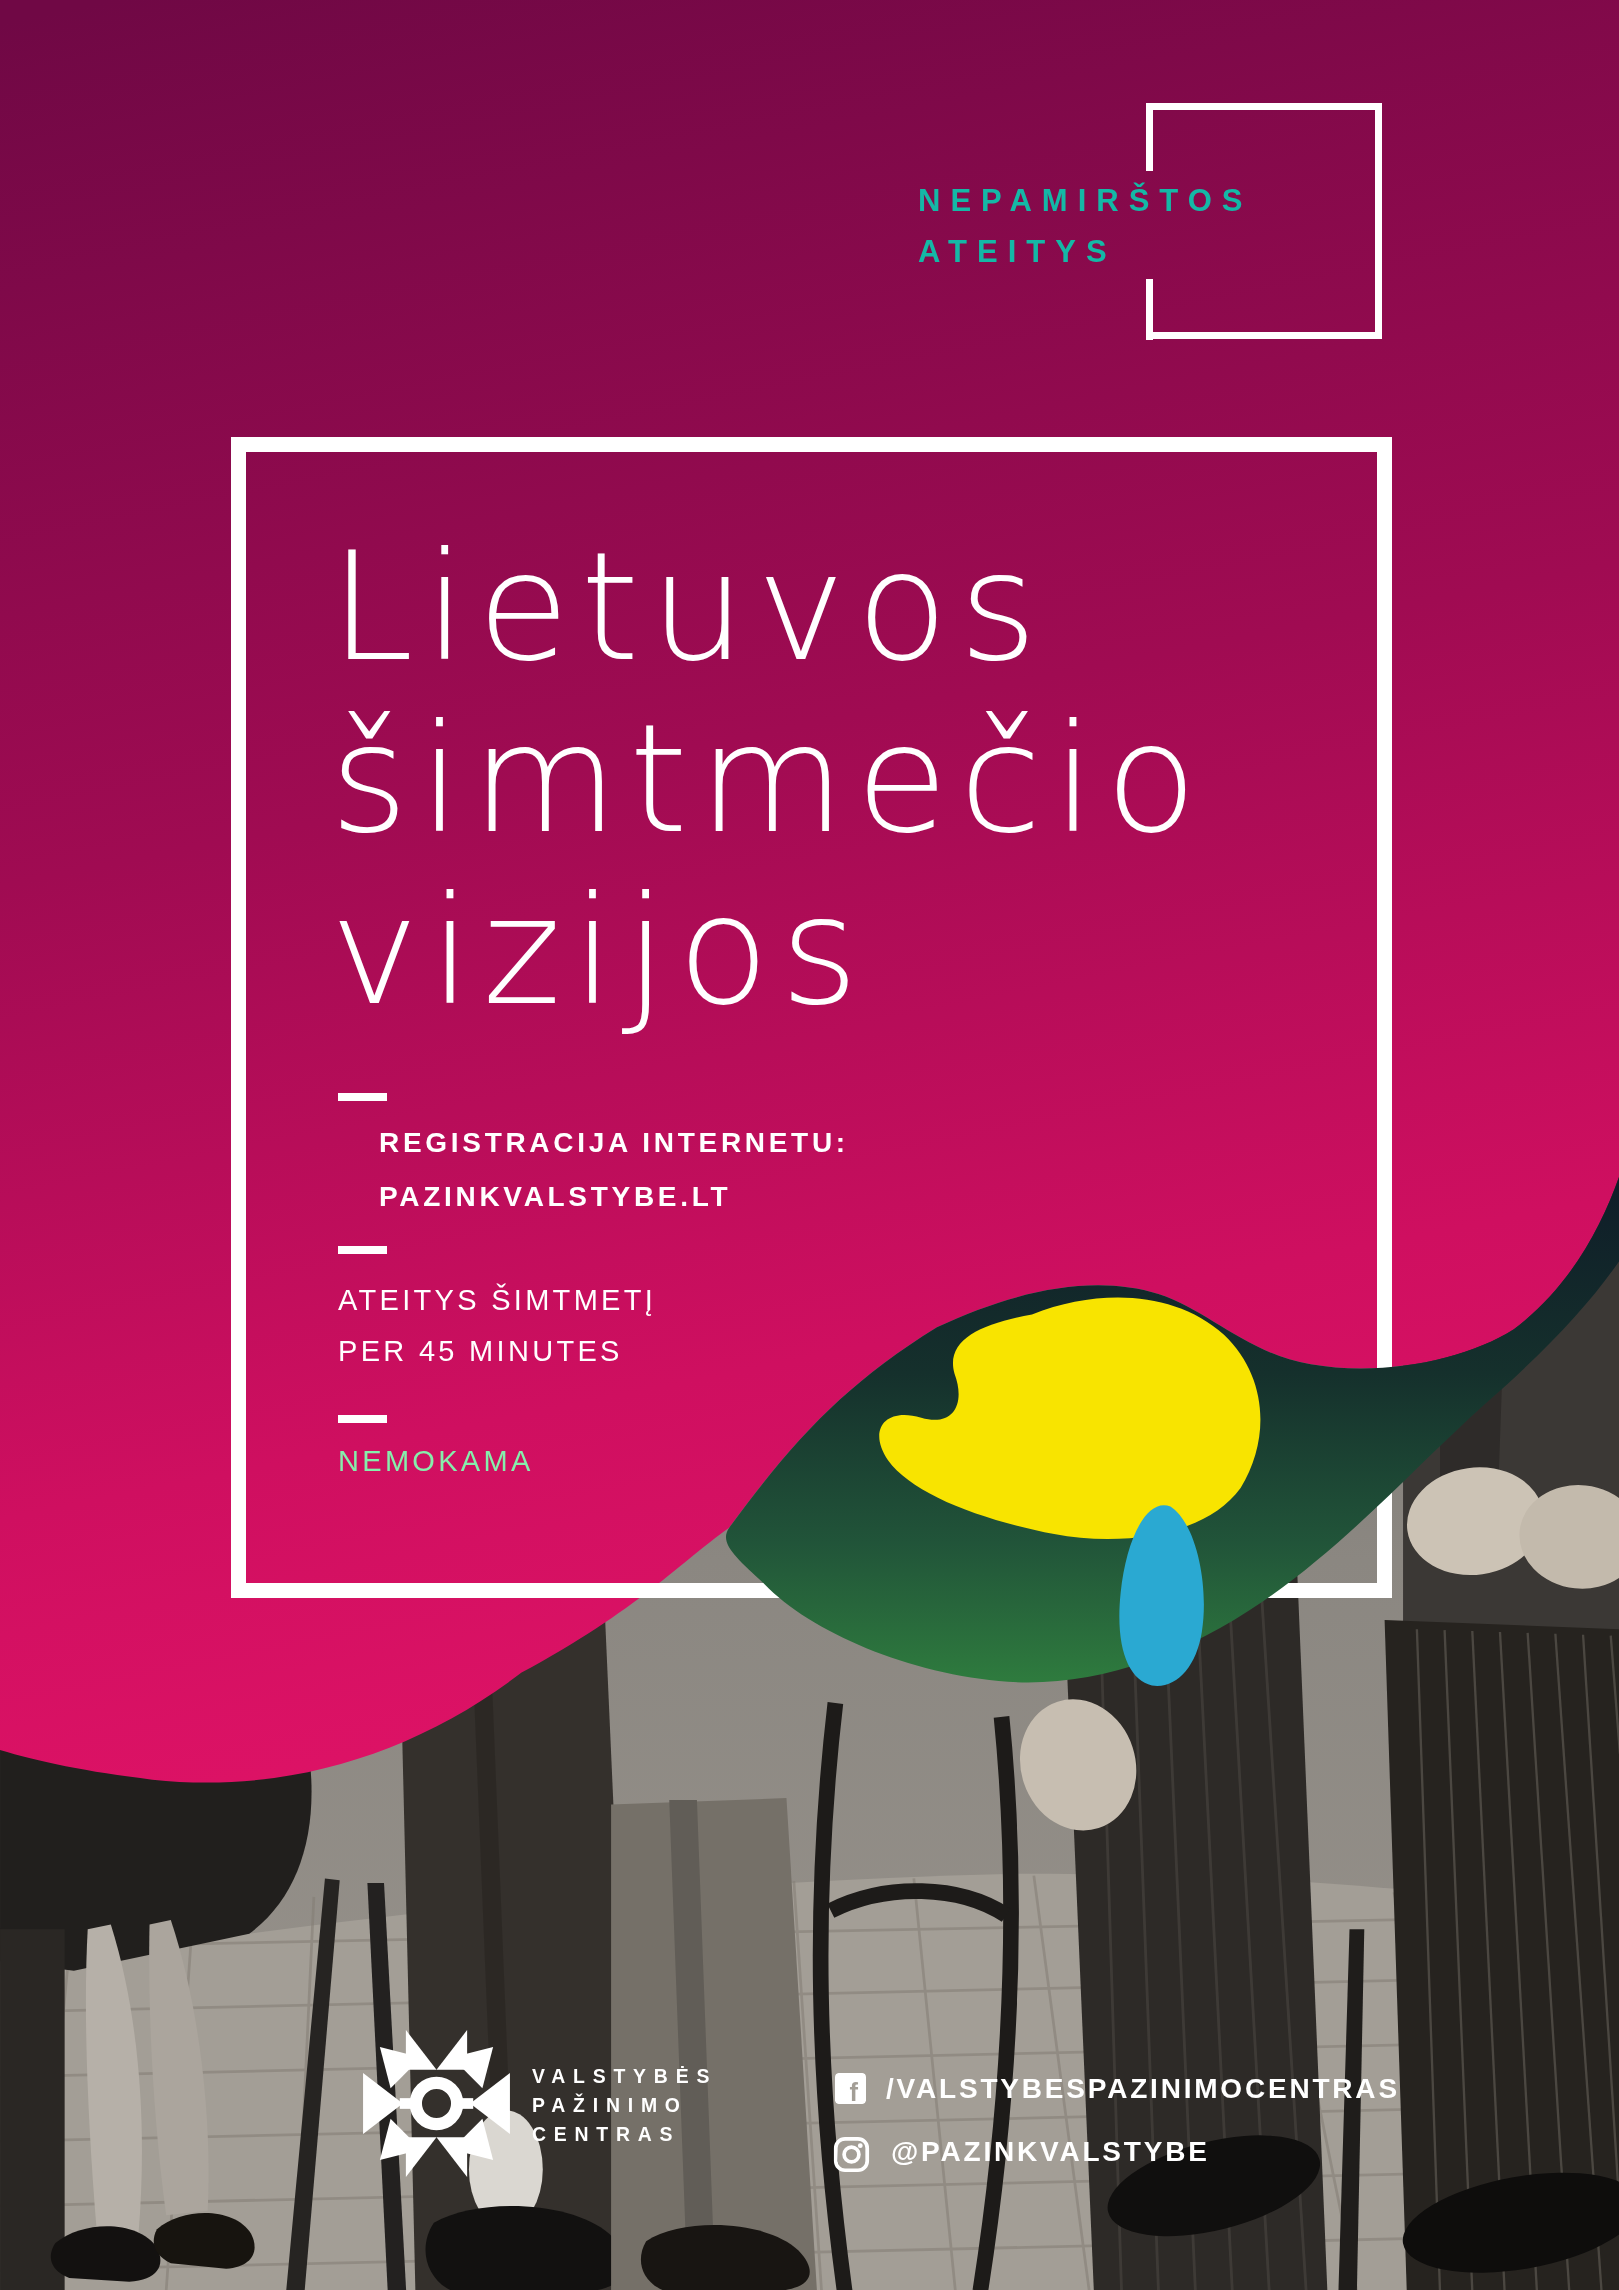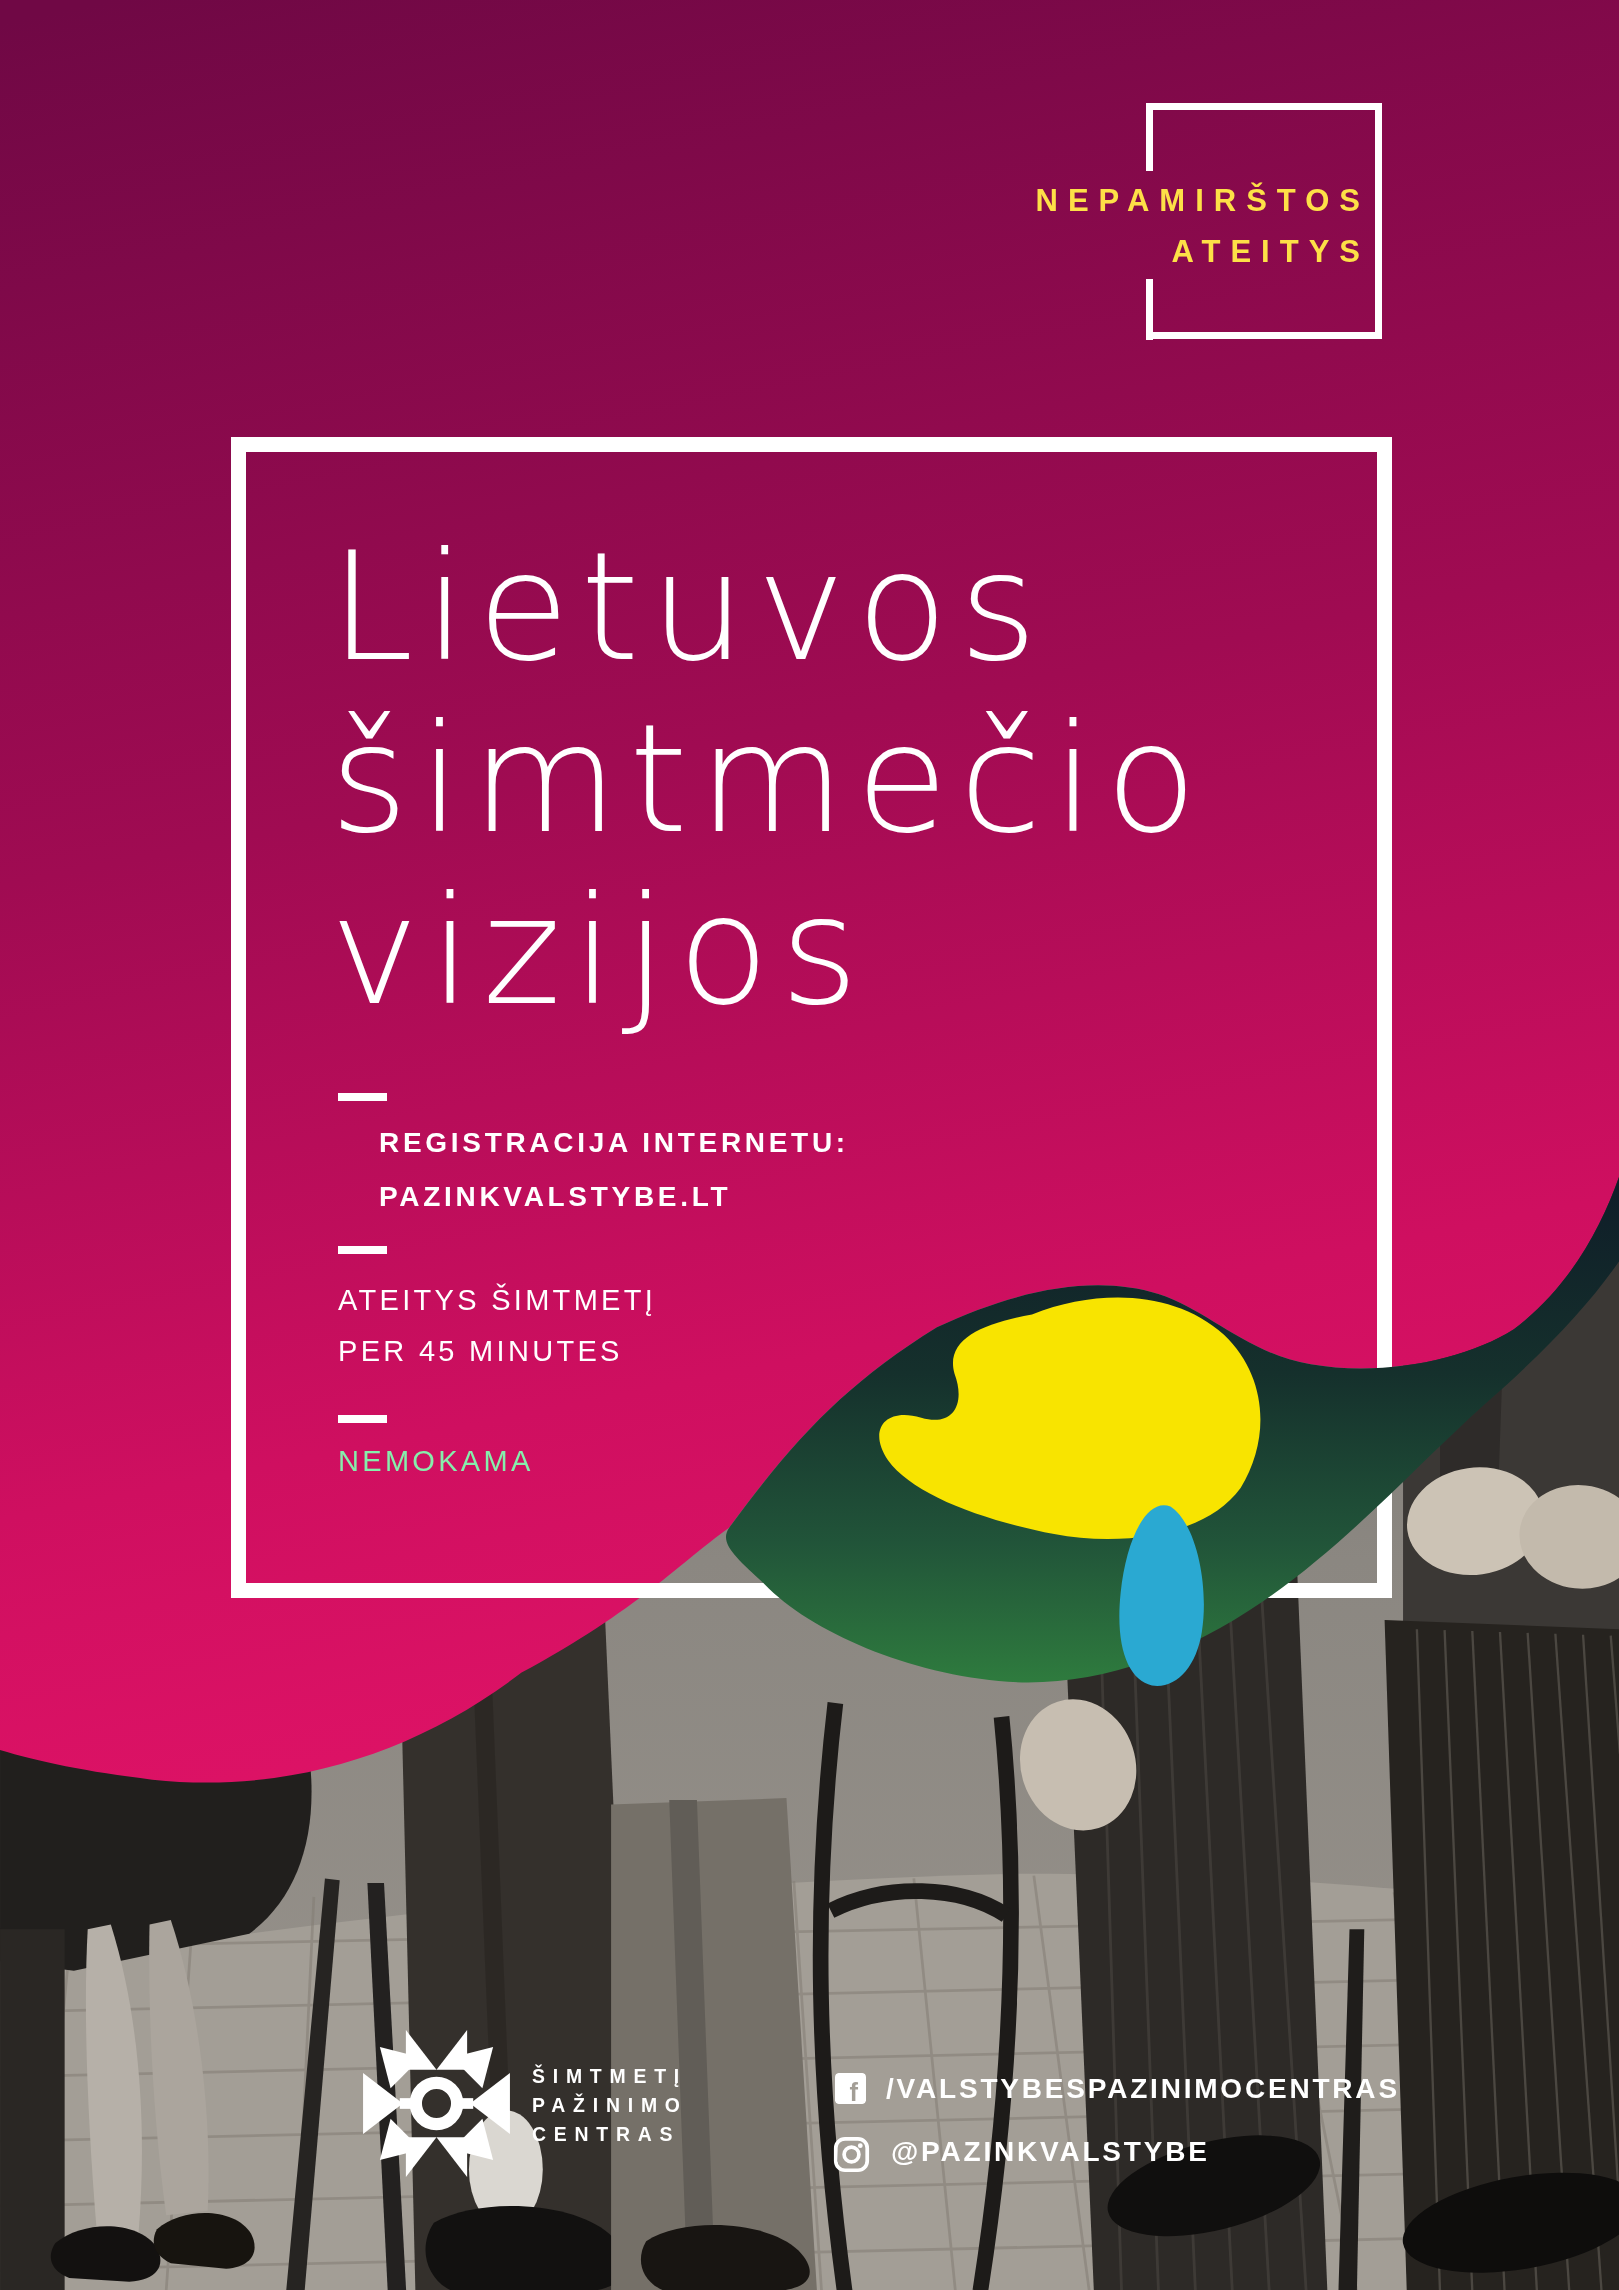--- a/index.html
+++ b/index.html
@@ -21,22 +21,22 @@
 
   
   .badge-bar{position:absolute;background:#ffffff;z-index:2;}
   .badge-top{left:1146px;top:103px;width:236px;height:7.4px;}
   .badge-right{left:1375px;top:103px;width:7.4px;height:236px;}
   .badge-bottom{left:1146px;top:332px;width:236px;height:7.4px;}
   .badge-left-a{left:1146px;top:103px;width:7.4px;height:68px;}
   .badge-left-b{left:1146px;top:279px;width:7.4px;height:61px;}
   .badge-text{
     position:absolute;left:918px;top:175px;width:452px;z-index:6;
-    color:#fde047;font-size:31px;font-weight:bold;line-height:51px;
-    letter-spacing:10px;text-align:right;white-space:nowrap;
+    color:#14b8a6;font-size:31px;font-weight:bold;line-height:51px;
+    letter-spacing:10px;text-align:left;white-space:nowrap;
   }
 
   .title{
     position:absolute;left:330px;top:521px;z-index:6;color:#ffffff;
     font-family:"DejaVu Sans","Liberation Sans",sans-serif;
     font-weight:200;font-size:150px;line-height:172px;letter-spacing:11px;
     white-space:nowrap;
   }
 
   .dash{position:absolute;left:338px;width:49px;height:8.3px;background:#ffffff;z-index:6;}
@@ -263,21 +263,21 @@
         <polygon points="87,13 80,40 60,20"></polygon>
       <polygon points="13,87 20,60 40,80"></polygon>
         <polygon points="87,87 60,80 80,60"></polygon>
       <rect x="26" y="46.5" width="10" height="7"></rect>
         <rect x="64" y="46.5" width="10" height="7"></rect>
     </g>
     <circle cx="50" cy="50" r="13.5" fill="none" stroke="#ffffff" stroke-width="8"></circle>
   </svg>
 
   <div class="org-name">
-    <div>ŠIMTMETĮ</div>
+    <div>VALSTYBĖS</div>
     <div>PAŽINIMO</div>
     <div>CENTRAS</div>
   </div>
 
   <div class="social-row fb-row">
     <svg class="icon" width="31" height="31" viewBox="0 0 34 34" aria-hidden="true" style="font-size:30px">
       <defs>
         <mask id="fbm">
           <rect width="34" height="34" rx="4" fill="#fff"></rect>
           <text x="22" y="31" font-size="28" font-weight="bold" text-anchor="middle" font-family="Liberation Sans, sans-serif" fill="#000">f</text>

